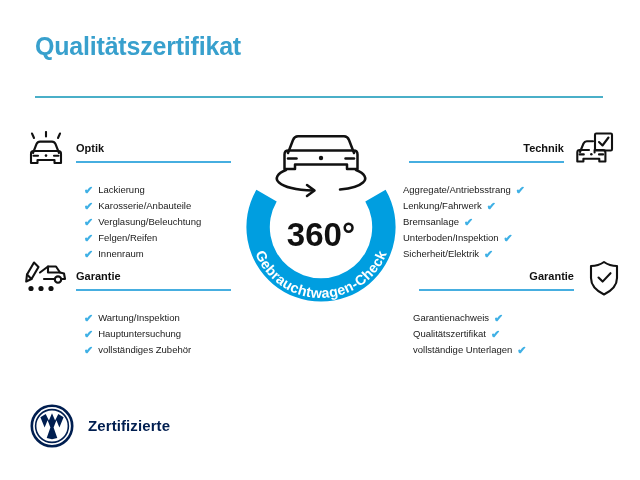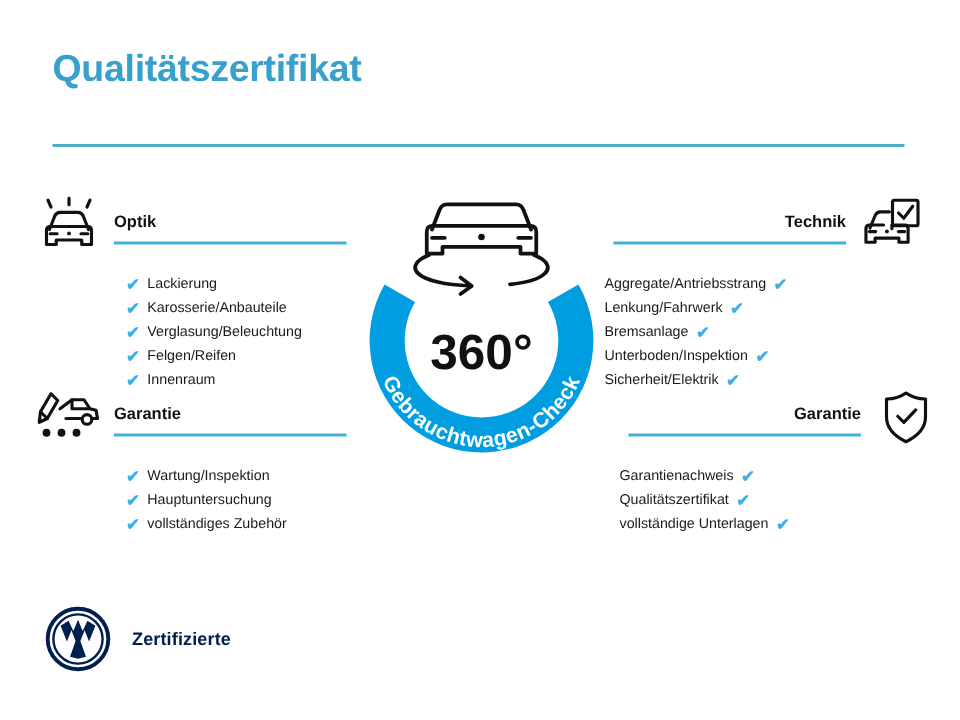--- a/index.html
+++ b/index.html
@@ -132,21 +132,21 @@
   .vw-foot {
     position: absolute;
     left: 30px;
     top: 404px;
     display: flex;
     align-items: center;
   }
   .vw-mark { width: 44px; height: 44px; flex: 0 0 44px; }
   .vw-text {
     margin-left: 14px;
-    font-size: 12px;
+    font-size: 15px;
     font-weight: bold;
     line-height: 16px;
     color: #001E50;
     letter-spacing: 0.1px;
   }
 </style>
 </head>
 <body>
 
 <div class="page">

